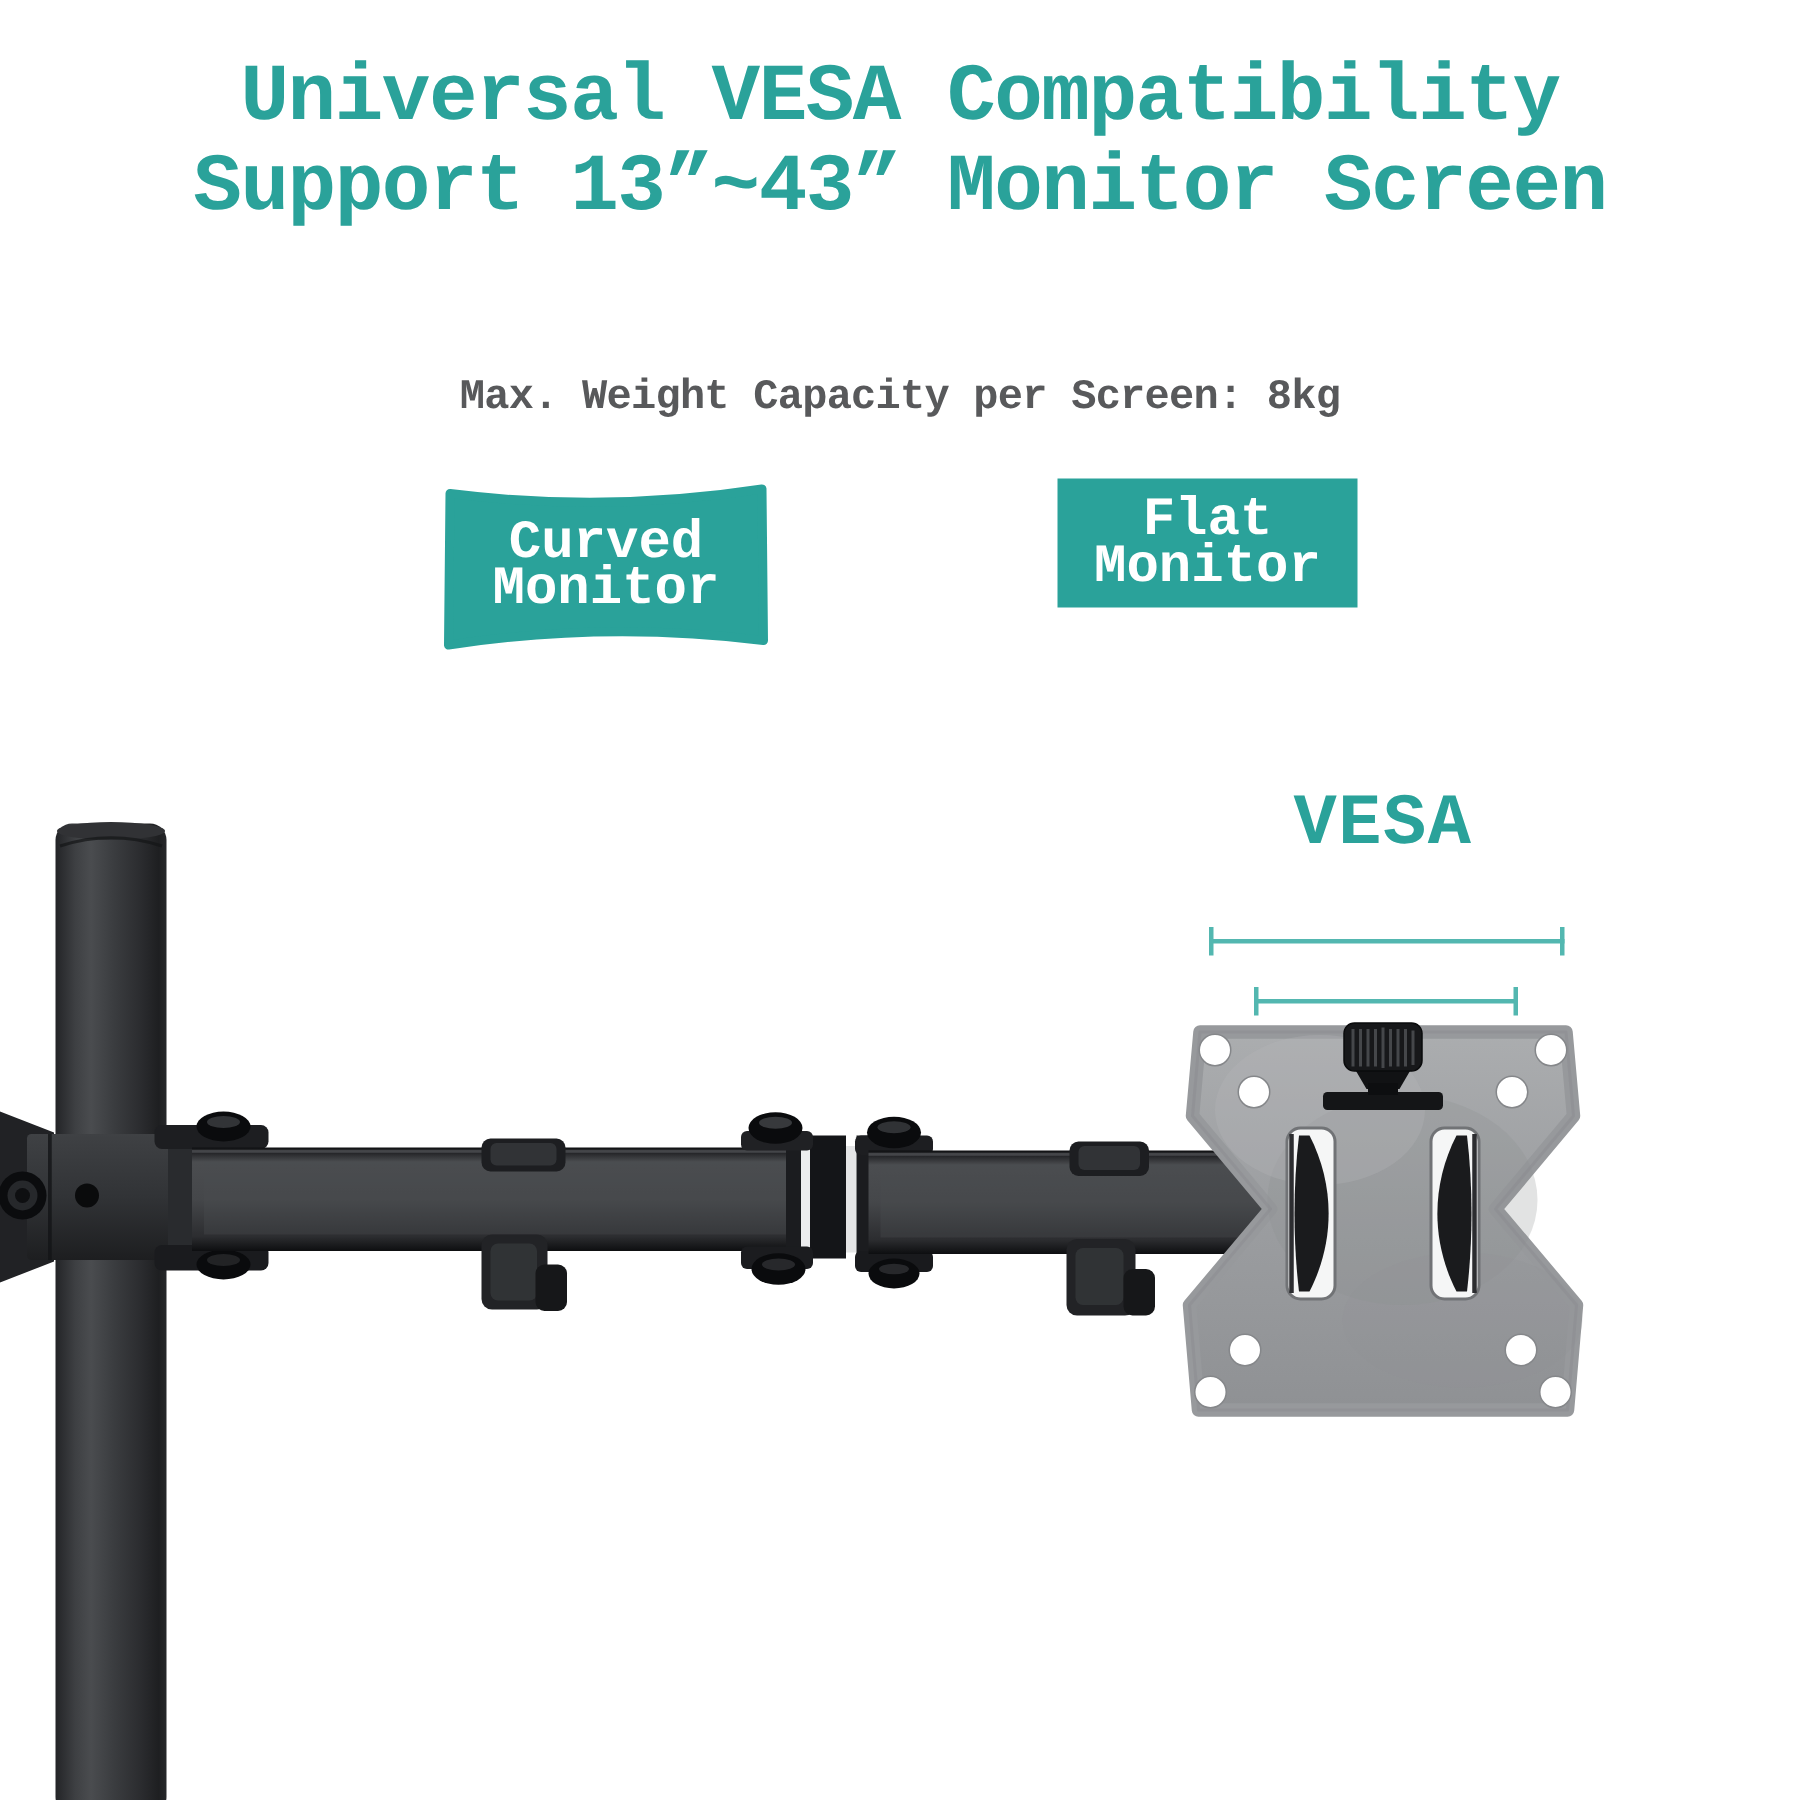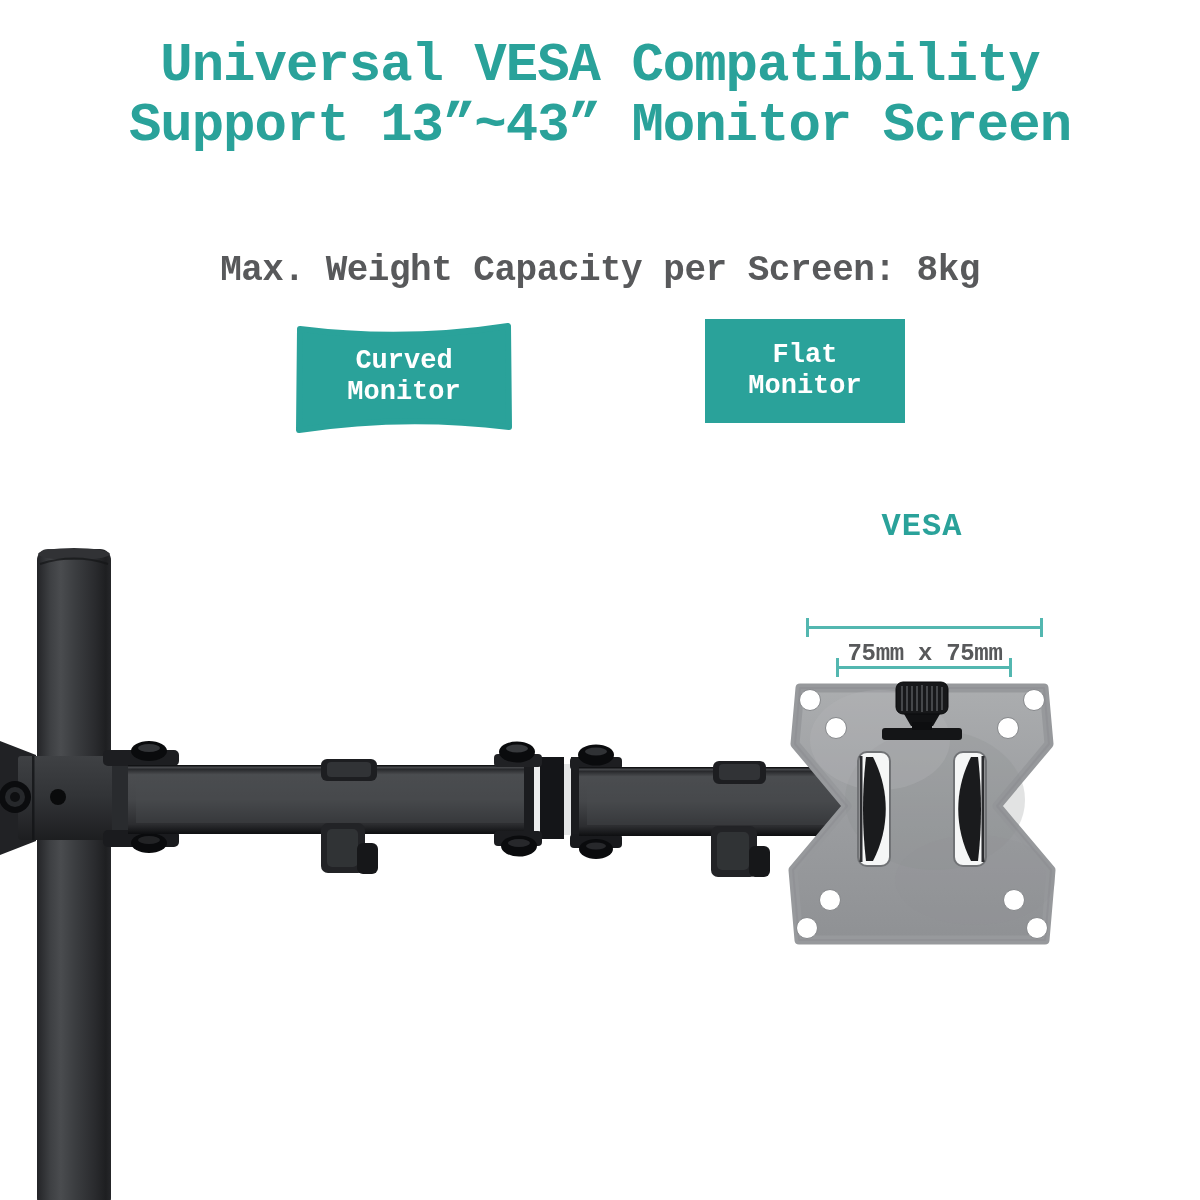--- a/index.html
+++ b/index.html
@@ -15,32 +15,32 @@
     font-family:Liberation Mono, monospace;
     padding-left:15px;
   }
   .title{
     position:absolute;top:36px;left:0;width:1200px;text-align:center;
     color:var(--accent);font-weight:bold;font-size:54px;line-height:60px;
     letter-spacing:-1px;
   }
   .subtitle{
     position:absolute;top:250px;left:0;width:1200px;text-align:center;
-    color:var(--text-gray);font-weight:bold;font-size:36px;letter-spacing:-.5px;
+    color:var(--text-gray);font-weight:bold;font-size:28px;letter-spacing:-.5px;
   }
   .badge{position:absolute;display:flex;align-items:center;justify-content:center;text-align:center;}
   .badge .badge-label{
-    position:relative;color:var(--white);font-weight:bold;font-size:27px;line-height:31px;
+    position:relative;color:var(--white);font-weight:bold;font-size:36px;line-height:31px;
   }
   .badge-curved{left:295px;top:318px;width:218px;height:118px;}
   .badge-curved svg{position:absolute;left:0;top:0;}
-  .badge-flat{left:705px;top:319px;width:200px;height:104px;background:var(--accent);}
+  .badge-flat{left:705px;top:319px;width:200px;height:86px;background:var(--accent);}
   .vesa-heading{
-    position:absolute;top:508px;left:772px;width:300px;text-align:center;
-    color:var(--accent);font-weight:bold;font-size:32px;letter-spacing:1px;
+    position:absolute;top:523px;left:772px;width:300px;text-align:center;
+    color:var(--accent);font-weight:bold;font-size:48px;letter-spacing:1px;
   }
   .dim-label{
     position:absolute;left:775px;width:300px;text-align:center;
     color:var(--text-gray);font-weight:bold;font-size:24px;letter-spacing:-.3px;
   }
   .dim-label-100{top:593px;}
   .dim-label-75{top:640px;}
   .dim-line{position:absolute;height:3px;background:var(--accent-light);}
   .dim-line::before,.dim-line::after{
     content:"";position:absolute;width:3px;height:19px;top:-8px;background:inherit;
@@ -77,21 +77,20 @@
     <div class="badge-label">
       <div>Flat</div>
       <div>Monitor</div>
     </div>
   </div>
 
   <div class="vesa-heading">VESA</div>
 
   <div class="dim-line dim-line-100"></div>
 
-  <div class="dim-label dim-label-75">75mm x 75mm</div>
   <div class="dim-line dim-line-75"></div>
 
   <svg class="illustration" viewBox="0 540 1200 660" width="1200" height="660" aria-hidden="true">
     <defs>
       <linearGradient id="poleGrad" x1="0" y1="0" x2="1" y2="0">
         <stop offset="0" stop-color="#232427"></stop>
         <stop offset="0.18" stop-color="#3e4043"></stop>
         <stop offset="0.32" stop-color="#4a4c4f"></stop>
         <stop offset="0.52" stop-color="#3b3d40"></stop>
         <stop offset="0.78" stop-color="#2a2b2e"></stop>

